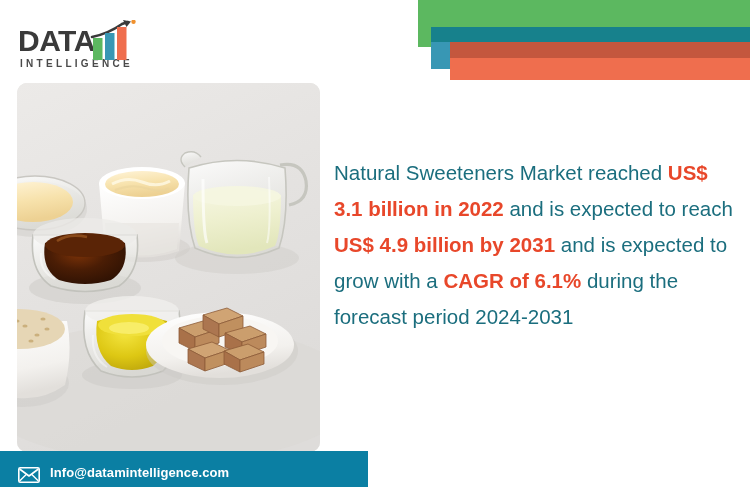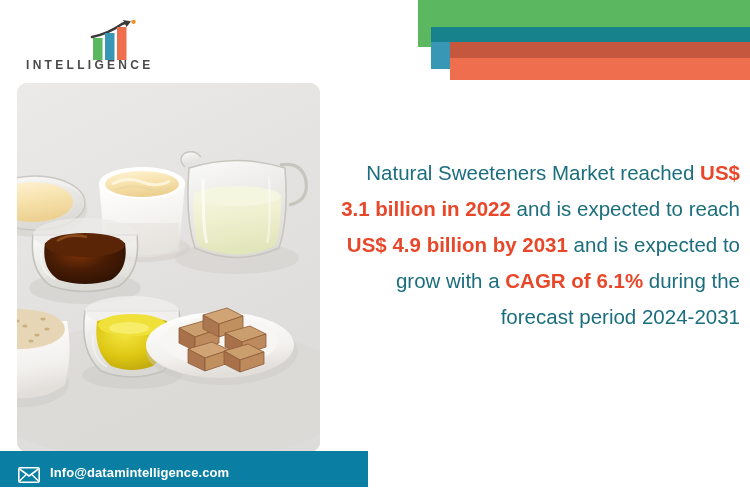--- a/index.html
+++ b/index.html
@@ -21,22 +21,22 @@
 
   
   #logo { position:absolute; left:18px; top:14px; width:160px; height:58px; }
   #logo-wordmark {
     position:absolute; left:0; top:10px;
     font-size:30px; font-weight:bold; letter-spacing:-0.5px;
     color:#3a3a3a;
     font-family:"Liberation Sans", sans-serif;
   }
   #logo-tagline {
-    position:absolute; left:8px; top:44px;
-    font-size:12px; font-weight:bold; letter-spacing:3.3px;
+    position:absolute; left:2px; top:44px;
+    font-size:10px; font-weight:bold; letter-spacing:3.3px;
     color:#4a4a4a;
   }
   #logo-graphic { position:absolute; left:72px; top:6px; width:48px; height:40px; }
 
   
   #photo-card {
     position:absolute; left:17px; top:83px;
     width:303px; height:369px;
     border-radius:10px; overflow:hidden;
     background:#e6e4e2;
@@ -53,41 +53,42 @@
   #footer-email {
     position:absolute; left:50px; top:14px;
     font-size:13px; font-weight:bold; color:#ffffff;
     letter-spacing:0.1px;
   }
 
   
   #headline {
     position:absolute; left:334px; top:155px;
     width:406px;
-    text-align:right;
+    text-align:left;
     font-size:20.5px;
     line-height:36px;
     color:#1b6e7e;
     font-weight:normal;
   }
   #headline .hl {
     color:#e8472a;
     font-weight:bold;
   }
 </style>
 </head>
 <body>
 
 <div class="deco-bar" id="deco-green" style="background: rgb(92, 184, 96);"></div>
 <div class="deco-bar" id="deco-teal" style="background: rgb(23, 129, 140);"></div>
 <div class="deco-bar" id="deco-blue" style="background: rgb(56, 151, 180);"></div>
 <div class="deco-bar" id="deco-red" style="background: rgb(196, 87, 62);"></div>
 <div class="deco-bar" id="deco-orange" style="background: rgb(239, 110, 78);"></div>
 
 <div id="logo">
+  <div id="logo-wordmark">DATA</div>
   <div id="logo-tagline">INTELLIGENCE</div>
   <svg id="logo-graphic" viewBox="0 0 48 40">
 
     <path d="M2 17 C12 15, 22 11, 32 4 L38 2" stroke="#3a3a3a" stroke-width="2.6" fill="none" stroke-linecap="round"></path>
     <path d="M33 0 L41 1.5 L36.5 7 Z" fill="#3a3a3a"></path>
     <circle cx="43.5" cy="1.8" r="2.2" fill="#f0912e"></circle>
 
     <rect x="3" y="18" width="9.5" height="22" fill="#5cb860"></rect>
     <rect x="15" y="13" width="9.5" height="27" fill="#3897b4"></rect>
     <rect x="27" y="7" width="9.5" height="33" fill="#ef6e4e"></rect>

